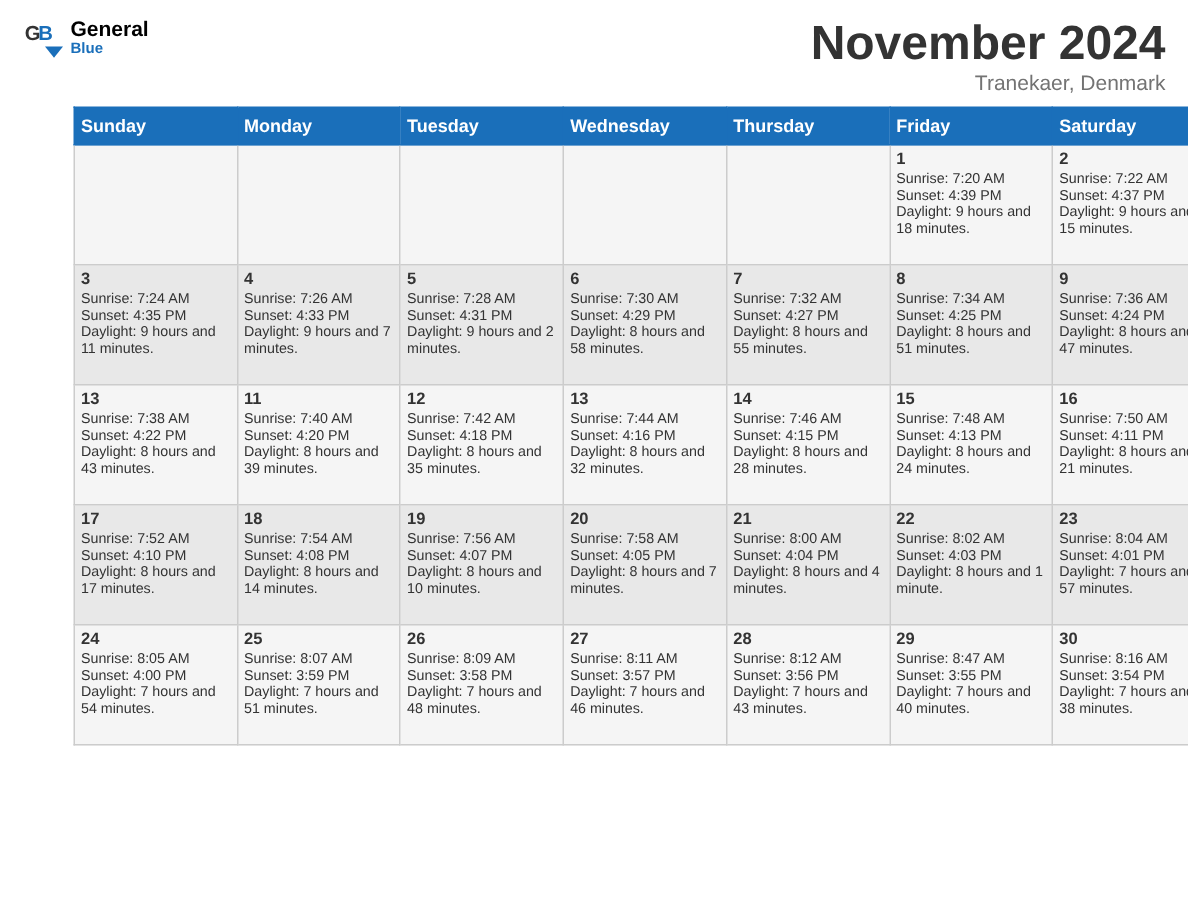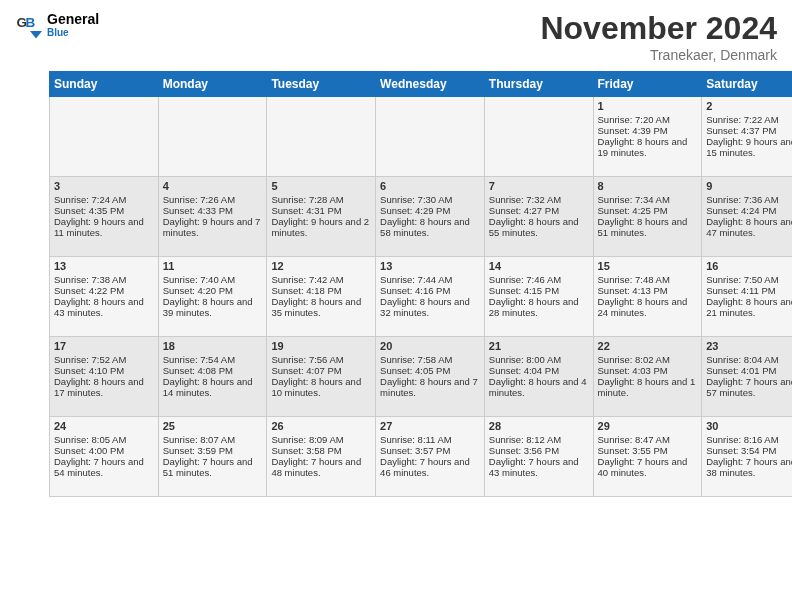--- a/index.html
+++ b/index.html
@@ -118,21 +118,21 @@
     <tbody id="calendar-body">
     <tr>
           <td></td>
           <td></td>
           <td></td>
           <td></td>
           <td></td>
           <td><span class="day-num">1</span>
 <span>Sunrise: 7:20 AM</span><br>
 <span>Sunset: 4:39 PM</span><br>
-<span>Daylight: 8 hours and 19 minutes.</span></td>
+<span>Daylight: 9 hours and 18 minutes.</span></td>
           <td><span class="day-num">2</span>
 <span>Sunrise: 7:22 AM</span><br>
 <span>Sunset: 4:37 PM</span><br>
 <span>Daylight: 9 hours and 15 minutes.</span></td>
         </tr>
         <tr>
           <td><span class="day-num">3</span>
 <span>Sunrise: 7:24 AM</span><br>
 <span>Sunset: 4:35 PM</span><br>
 <span>Daylight: 9 hours and 11 minutes.</span></td>

